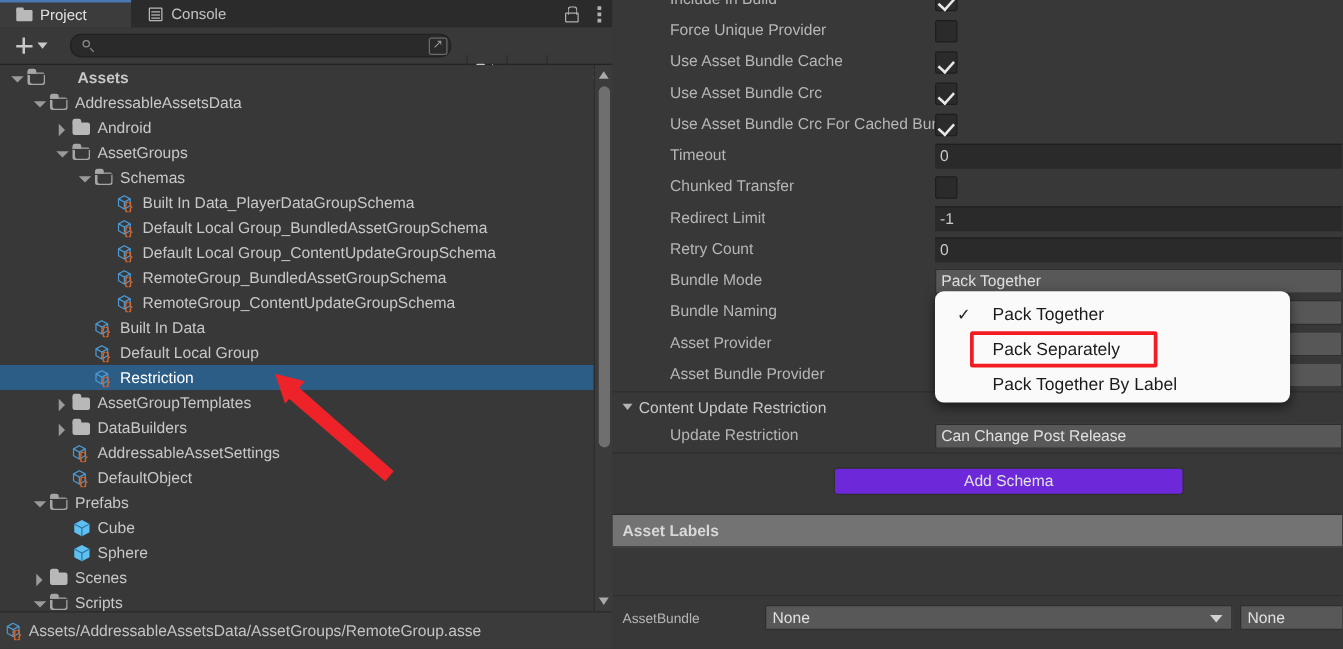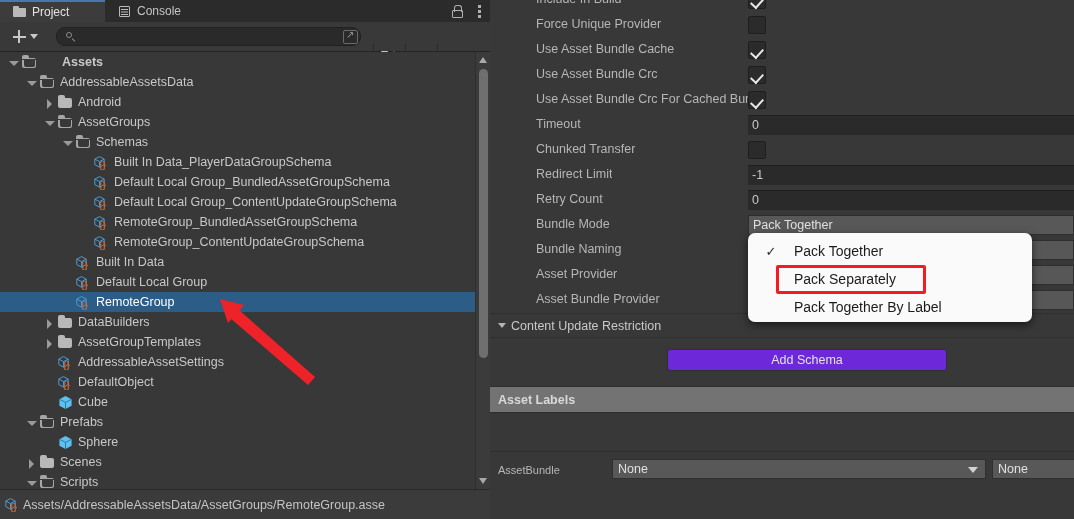--- a/index.html
+++ b/index.html
@@ -563,76 +563,76 @@
           <span class="arrow"></span>
           <span class="ico so">
             <span class="cube">
               <svg width="11" height="12" viewBox="0 0 11 12">
                 <path d="M5.5 0.6 L10.2 3.1 L10.2 8.6 L5.5 11.2 L0.8 8.6 L0.8 3.1 Z" fill="none" stroke="#4c9ad4" stroke-width="1"></path>
                 <path d="M0.8 3.1 L5.5 5.6 L10.2 3.1 M5.5 5.6 L5.5 11.2" fill="none" stroke="#4c9ad4" stroke-width="1"></path>
               </svg>
             </span>
             <span class="braces">{}</span>
           </span>
-          <span>RemoteGroup</span>
+          <span>Restriction</span>
+        </div>
+        <div class="row" style="padding-left: 43px;">
+          <span class="arrow closed"></span>
+          <span class="ico folder-closed"></span>
+          <span>AssetGroupTemplates</span>
         </div>
         <div class="row" style="padding-left: 43px;">
           <span class="arrow closed"></span>
           <span class="ico folder-closed"></span>
           <span>DataBuilders</span>
         </div>
         <div class="row" style="padding-left: 43px;">
-          <span class="arrow closed"></span>
-          <span class="ico folder-closed"></span>
-          <span>AssetGroupTemplates</span>
+          <span class="arrow"></span>
+          <span class="ico so">
+            <span class="cube">
+              <svg width="11" height="12" viewBox="0 0 11 12">
+                <path d="M5.5 0.6 L10.2 3.1 L10.2 8.6 L5.5 11.2 L0.8 8.6 L0.8 3.1 Z" fill="none" stroke="#4c9ad4" stroke-width="1"></path>
+                <path d="M0.8 3.1 L5.5 5.6 L10.2 3.1 M5.5 5.6 L5.5 11.2" fill="none" stroke="#4c9ad4" stroke-width="1"></path>
+              </svg>
+            </span>
+            <span class="braces">{}</span>
+          </span>
+          <span>AddressableAssetSettings</span>
         </div>
         <div class="row" style="padding-left: 43px;">
           <span class="arrow"></span>
           <span class="ico so">
             <span class="cube">
               <svg width="11" height="12" viewBox="0 0 11 12">
                 <path d="M5.5 0.6 L10.2 3.1 L10.2 8.6 L5.5 11.2 L0.8 8.6 L0.8 3.1 Z" fill="none" stroke="#4c9ad4" stroke-width="1"></path>
                 <path d="M0.8 3.1 L5.5 5.6 L10.2 3.1 M5.5 5.6 L5.5 11.2" fill="none" stroke="#4c9ad4" stroke-width="1"></path>
               </svg>
             </span>
             <span class="braces">{}</span>
           </span>
-          <span>AddressableAssetSettings</span>
-        </div>
-        <div class="row" style="padding-left: 43px;">
-          <span class="arrow"></span>
-          <span class="ico so">
-            <span class="cube">
-              <svg width="11" height="12" viewBox="0 0 11 12">
-                <path d="M5.5 0.6 L10.2 3.1 L10.2 8.6 L5.5 11.2 L0.8 8.6 L0.8 3.1 Z" fill="none" stroke="#4c9ad4" stroke-width="1"></path>
-                <path d="M0.8 3.1 L5.5 5.6 L10.2 3.1 M5.5 5.6 L5.5 11.2" fill="none" stroke="#4c9ad4" stroke-width="1"></path>
-              </svg>
-            </span>
-            <span class="braces">{}</span>
-          </span>
           <span>DefaultObject</span>
+        </div>
+        <div class="row" style="padding-left: 25px;">
+          <span class="arrow open"></span>
+          <span class="ico folder-open">
+            <i class="cut"></i>
+            <i class="cut2"></i>
+          </span>
+          <span>Prefabs</span>
         </div>
         <div class="row" style="padding-left: 43px;">
           <span class="arrow"></span>
           <span class="ico prefab">
             <svg width="15" height="15" viewBox="0 0 15 15">
               <path d="M7.5 1 L13.6 4.2 L13.6 10.8 L7.5 14 L1.4 10.8 L1.4 4.2 Z" fill="#5ec0f0"></path>
               <path d="M1.4 4.2 L7.5 7.4 L13.6 4.2" fill="none" stroke="#2d79a8" stroke-width="1"></path>
               <path d="M7.5 7.4 L7.5 14" fill="none" stroke="#2d79a8" stroke-width="1"></path>
             </svg>
           </span>
           <span>Cube</span>
-        </div>
-        <div class="row" style="padding-left: 25px;">
-          <span class="arrow open"></span>
-          <span class="ico folder-open">
-            <i class="cut"></i>
-            <i class="cut2"></i>
-          </span>
-          <span>Prefabs</span>
         </div>
         <div class="row" style="padding-left: 43px;">
           <span class="arrow"></span>
           <span class="ico prefab">
             <svg width="15" height="15" viewBox="0 0 15 15">
               <path d="M7.5 1 L13.6 4.2 L13.6 10.8 L7.5 14 L1.4 10.8 L1.4 4.2 Z" fill="#5ec0f0"></path>
               <path d="M1.4 4.2 L7.5 7.4 L13.6 4.2" fill="none" stroke="#2d79a8" stroke-width="1"></path>
               <path d="M7.5 7.4 L7.5 14" fill="none" stroke="#2d79a8" stroke-width="1"></path>
             </svg>
           </span>
@@ -727,20 +727,24 @@
           <span class="insp-label">Asset Bundle Provider</span>
           <span class="popupfield empty"></span>
         </div>
       </div>
 
     <div class="foldout">
       <span class="tri"></span>
       <span class="foldout-label">Content Update Restriction</span>
     </div>
 
+    <div class="insp-row">
+      <span class="insp-label">Update Restriction</span>
+      <span class="popupfield">Can Change Post Release</span>
+    </div>
 
     <div id="sep-addschema">
       <div id="add-schema-btn">Add Schema</div>
     </div>
 
     <div id="asset-labels-header">
       <span id="asset-labels-title">Asset Labels</span>
     </div>
 
     <div style="height:38px;width:584px;"></div>

